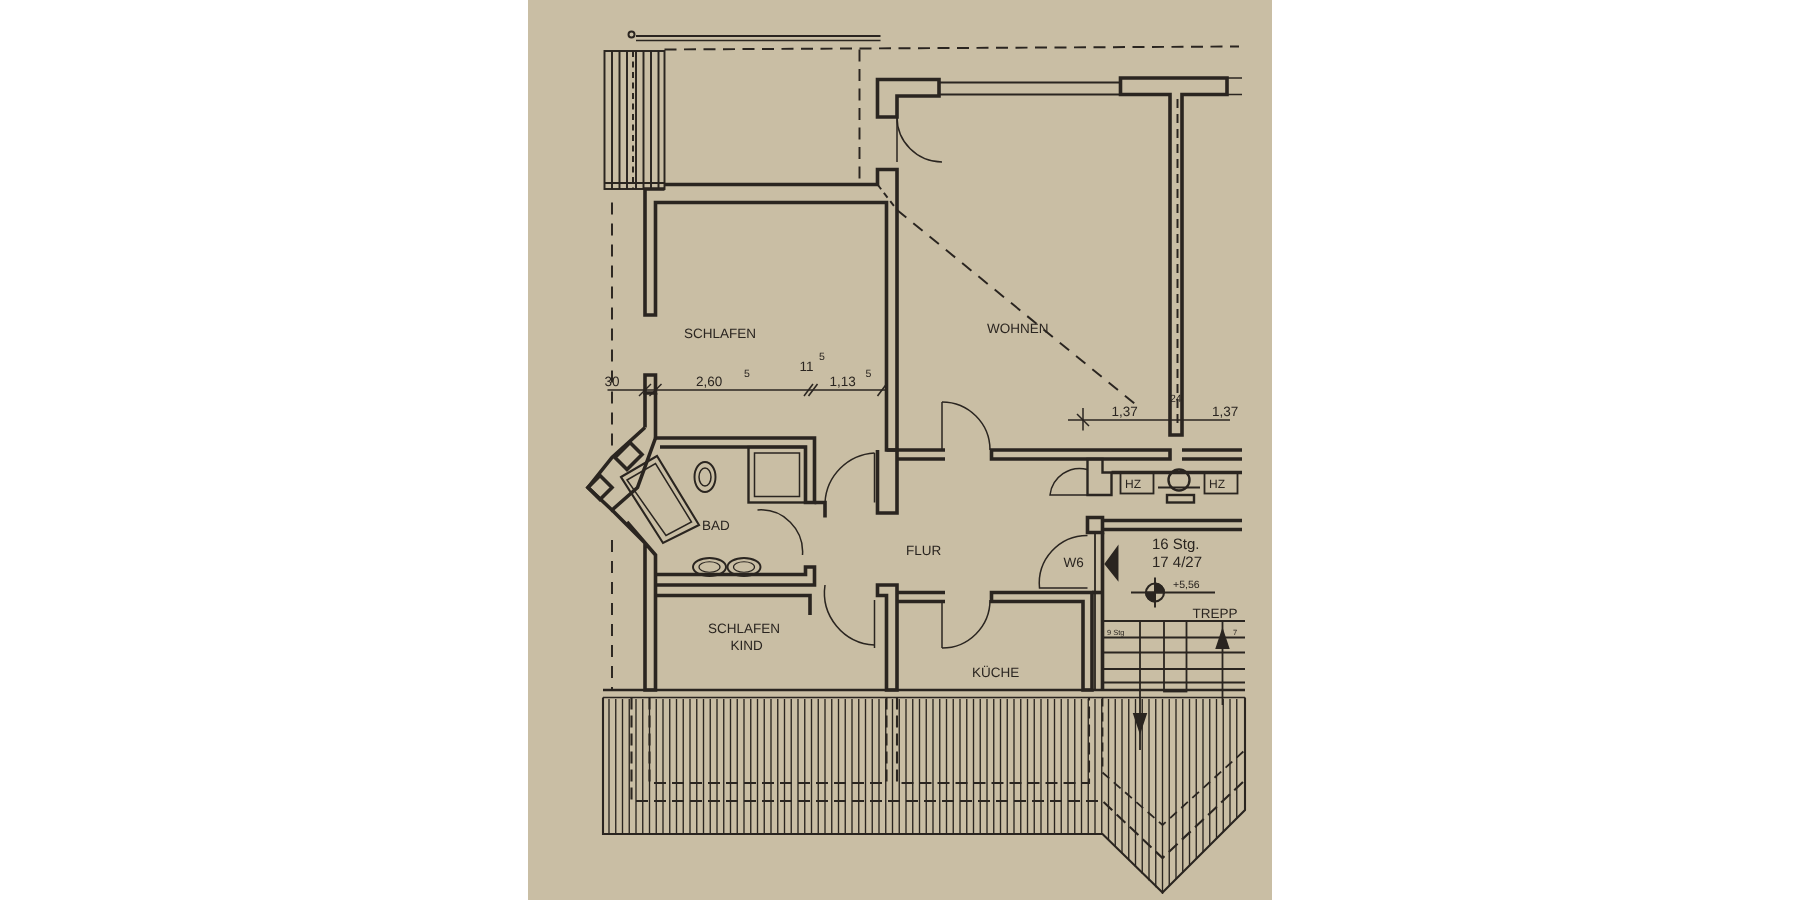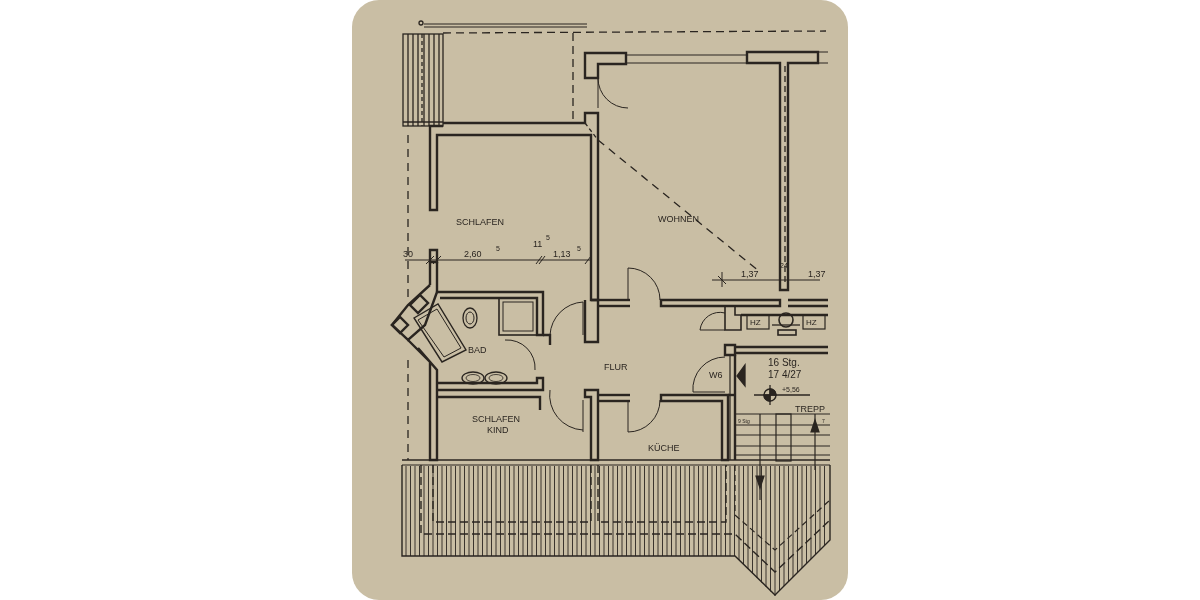--- a/index.html
+++ b/index.html
@@ -1,17 +1,17 @@
 <!DOCTYPE html>
 <html><head>
 <meta charset="utf-8">
 <style>
   html,body{margin:0;padding:0;background:#ffffff;}
   body{width:1200px;height:600px;position:relative;overflow:hidden;font-family:"Liberation Sans",sans-serif;}
-  #sheet{position:absolute;left:352px;top:0;width:496px;height:600px;background:#c9bea4;border-radius:27px;}
+  #sheet{position:absolute;left:352px;top:0;width:496px;height:600px;background:#c9bea4;}
   #sheet svg{position:absolute;left:0;top:0;}
   .lbl{font-family:"Liberation Sans",sans-serif;fill:#2a2520;}
 </style>
 </head>
 <body>
 
 <div id="sheet">
 <svg width="496" height="600" viewBox="352 0 496 600" xmlns="http://www.w3.org/2000/svg">
   <g stroke="#2a2520" fill="none" stroke-width="1.3">
 

